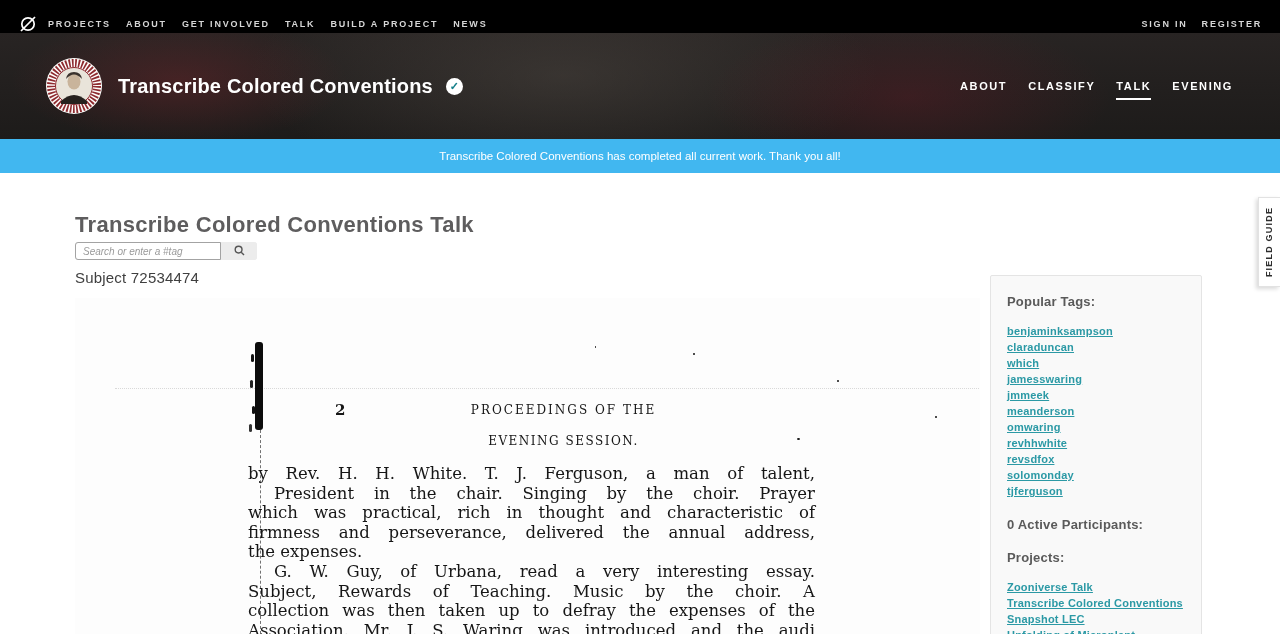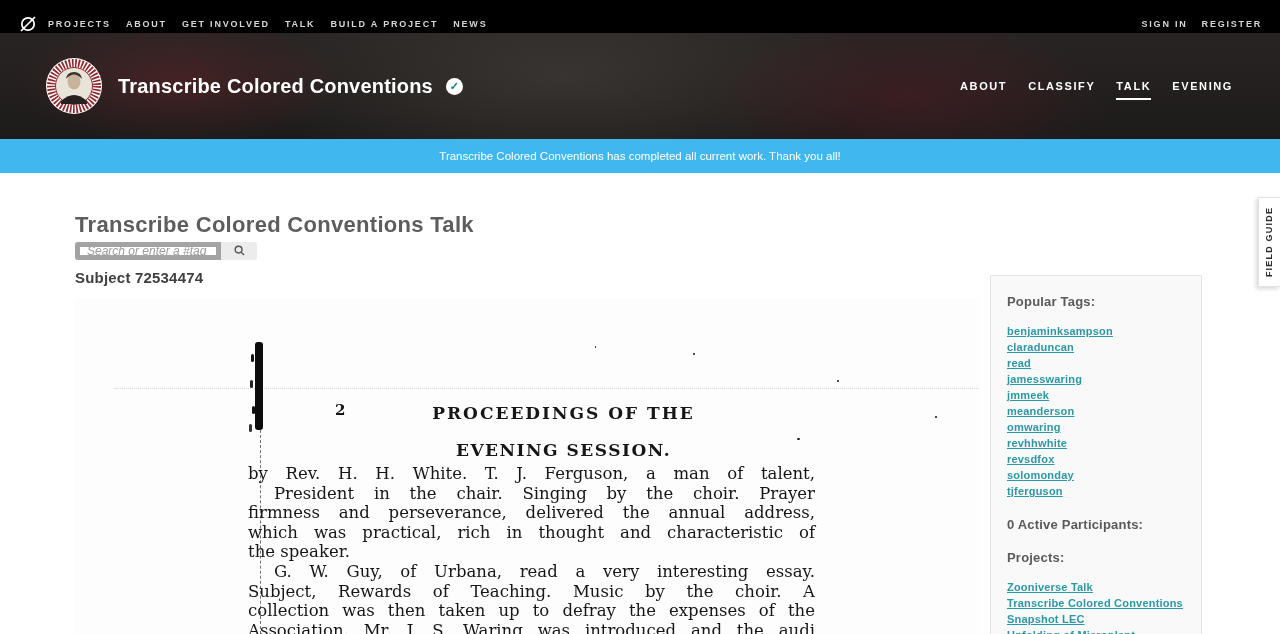--- a/index.html
+++ b/index.html
@@ -38,38 +38,38 @@
   .project-nav a{color:#fff;text-decoration:none;font-size:11px;font-weight:700;letter-spacing:1.6px;position:relative;cursor:pointer;}
   .project-nav a.active::after{content:"";position:absolute;left:0;right:0;bottom:-8px;height:2px;background:#fff;}
 
   
   .banner{position:absolute;left:0;top:139px;width:1280px;height:34px;background:var(--banner-blue);
     display:flex;align-items:center;justify-content:center;color:#fff;font-size:11.5px;cursor:pointer;}
 
   
   .talk-title{position:absolute;left:75px;top:212px;font-size:22px;font-weight:700;color:var(--heading-gray);letter-spacing:.3px;}
   .search-wrap{position:absolute;left:75px;top:242px;display:flex;height:18px;background:#ececec;border-radius:3px;}
-  .search-wrap input{width:146px;height:18px;border:5px solid #a3a3a3;border-radius:3px 0 0 3px;background:#fff;
-    font-family:"Liberation Sans",sans-serif;font-size:12px;font-style:italic;color:#444;padding:0 7px;outline:none;}
+  .search-wrap input{width:146px;height:18px;border:1px solid #a3a3a3;border-radius:3px 0 0 3px;background:#fff;
+    font-family:"Liberation Sans",sans-serif;font-size:10px;font-style:italic;color:#444;padding:0 7px;outline:none;}
   .search-wrap input::placeholder{color:#9a9a9a;}
   .search-btn{width:36px;border:none;background:#ececec;border-radius:0 3px 3px 0;display:flex;align-items:center;justify-content:center;cursor:pointer;}
-  .subject-title{position:absolute;left:75px;top:269px;font-size:15px;font-weight:700;color:var(--subject-gray);letter-spacing:.2px;}
+  .subject-title{position:absolute;left:75px;top:269px;font-size:15px;font-weight:400;color:var(--subject-gray);letter-spacing:.2px;}
 
   
   .scan{position:absolute;left:75px;top:298px;width:905px;height:336px;background:#fdfdfd;overflow:hidden;
     font-family:"DejaVu Serif",serif;color:#161616;}
   .binding-mark{position:absolute;left:180px;top:44px;width:8px;height:88px;background:#0c0c0c;border-radius:3px;}
   .binding-mark::before{content:"";position:absolute;left:-4px;top:12px;width:3px;height:8px;background:#111;border-radius:2px;
     box-shadow:-1px 26px 0 #222, 1px 52px 0 #111, -2px 70px 0 #333;}
   .binding-line{position:absolute;left:185px;top:132px;height:204px;border-left:1px dashed rgba(0,0,0,.55);}
   .dotted-artifact{position:absolute;left:40px;top:90px;width:870px;border-top:1px dotted rgba(0,0,0,.14);}
   .speck{position:absolute;background:#111;border-radius:50%;}
   .page-num{position:absolute;left:260px;top:103px;font-size:15px;font-weight:700;}
   .doc-headings{position:absolute;left:173px;top:105px;width:567px;text-align:center;text-indent:64px;
-    font-size:17px;letter-spacing:2px;font-weight:700;}
+    font-size:12px;letter-spacing:2px;font-weight:400;}
   .doc-headings .h2{margin-top:17px;letter-spacing:1.5px;}
   .doc-text{position:absolute;left:173px;top:166px;width:567px;font-size:16.5px;line-height:19.6px;}
   .jline{text-align:justify;text-align-last:justify;white-space:normal;}
   .jline.end{text-align-last:left;}
   .jline.indent{text-indent:26px;}
 
   
   .sidebar{position:absolute;left:990px;top:275px;width:212px;height:420px;background:#f9f9f9;
     border:1px solid #e4e4e4;border-radius:2px;padding:18px 16px;}
   .sidebar h3{margin:0 0 14px;font-size:13px;font-weight:700;color:#5a5a5a;letter-spacing:.2px;}
@@ -160,35 +160,35 @@
     <span class="speck" style="left:860px;top:118px;width:2px;height:2px;"></span>
 
     <div class="page-num">2</div>
     <div class="doc-headings">
       <div class="h1">PROCEEDINGS OF THE</div>
       <div class="h2">EVENING SESSION.</div>
     </div>
     <div class="doc-text">
       <div class="jline">by Rev. H. H. White.  T. J. Ferguson, a man of talent,</div>
       <div class="jline indent">President in the chair.  Singing by the choir.  Prayer</div>
+      <div class="jline">which was practical, rich in thought and characteristic of</div>
       <div class="jline">firmness and perseverance, delivered the annual address,</div>
-      <div class="jline">which was practical, rich in thought and characteristic of</div>
-      <div class="jline end">the speaker.</div>
+      <div class="jline end">the expenses.</div>
       <div class="jline indent">G. W. Guy, of Urbana, read a very interesting essay.</div>
       <div class="jline">Subject, Rewards of Teaching.  Music by the choir.  A</div>
       <div class="jline">collection was then taken up to defray the expenses of the</div>
       <div class="jline">Association.  Mr. J. S. Waring was introduced and the audi</div>
     </div>
   </div>
 
   <aside class="sidebar">
     <h3>Popular Tags:</h3>
     <a>benjaminksampson</a>
     <a>claraduncan</a>
-    <a>read</a>
+    <a>which</a>
     <a>jamesswaring</a>
     <a>jmmeek</a>
     <a>meanderson</a>
     <a>omwaring</a>
     <a>revhhwhite</a>
     <a>revsdfox</a>
     <a>solomonday</a>
     <a>tjferguson</a>
     <h3 class="spaced">0 Active Participants:</h3>
     <h3 class="spaced">Projects:</h3>

